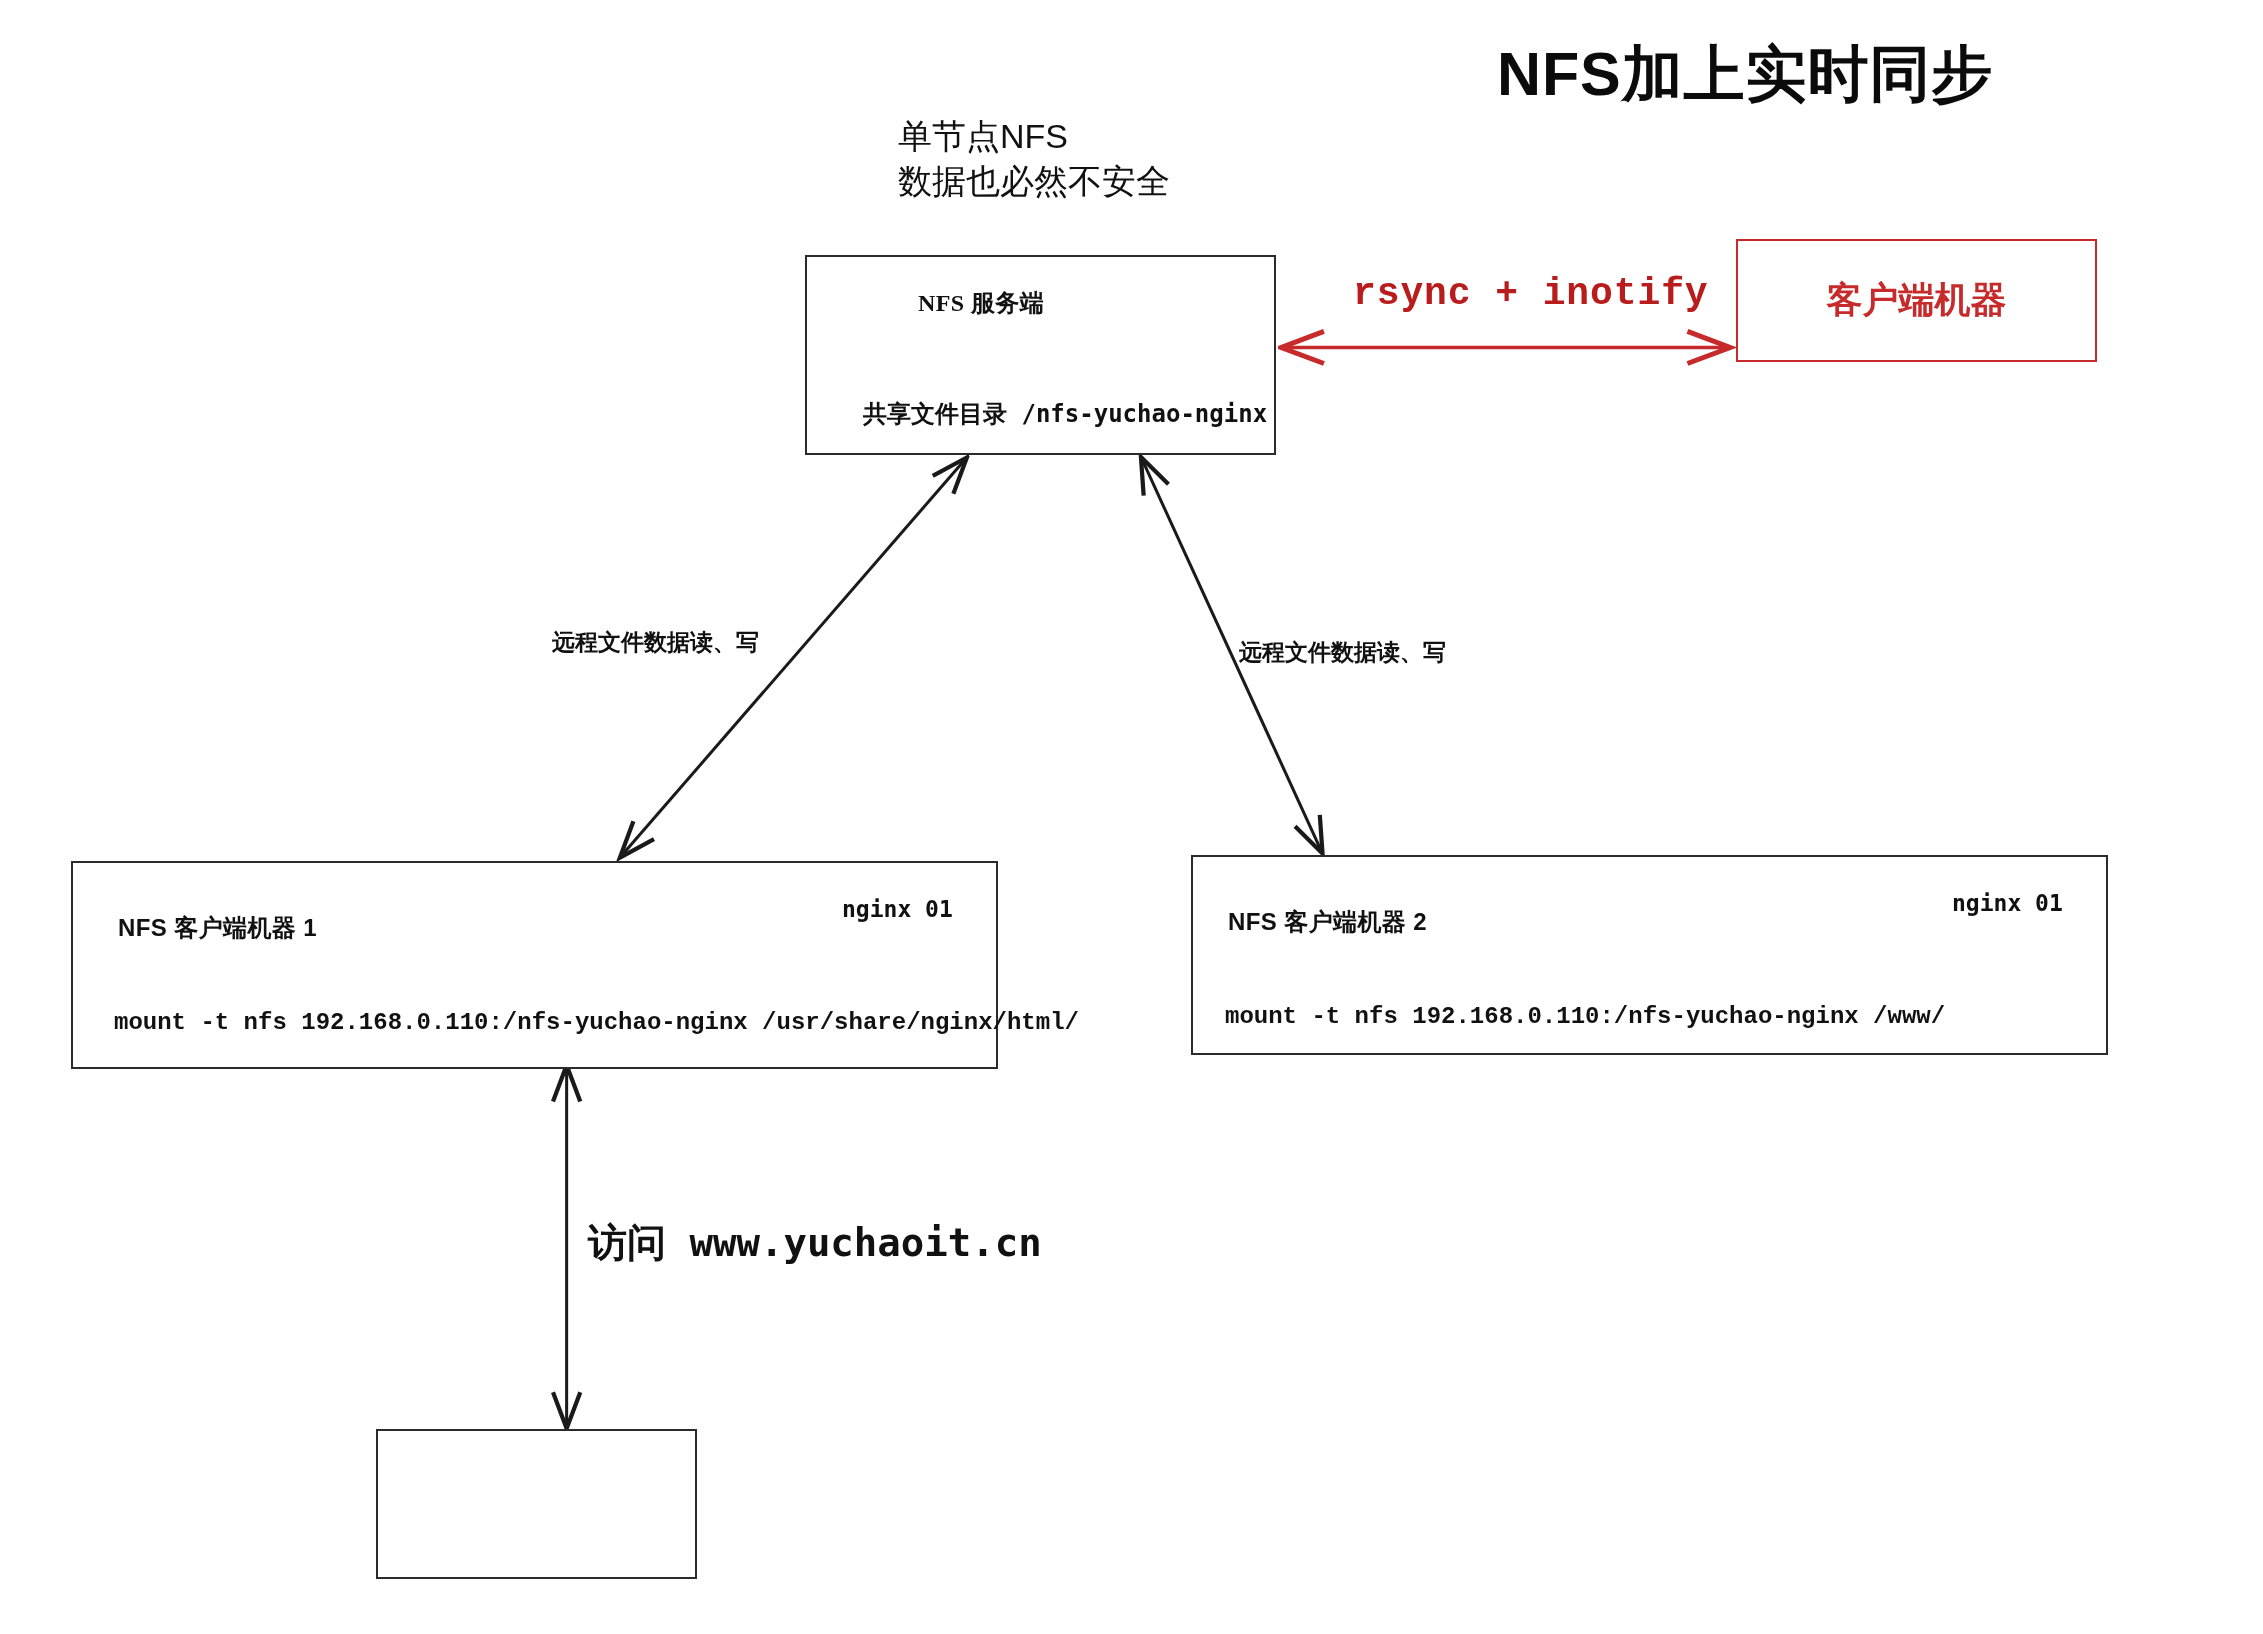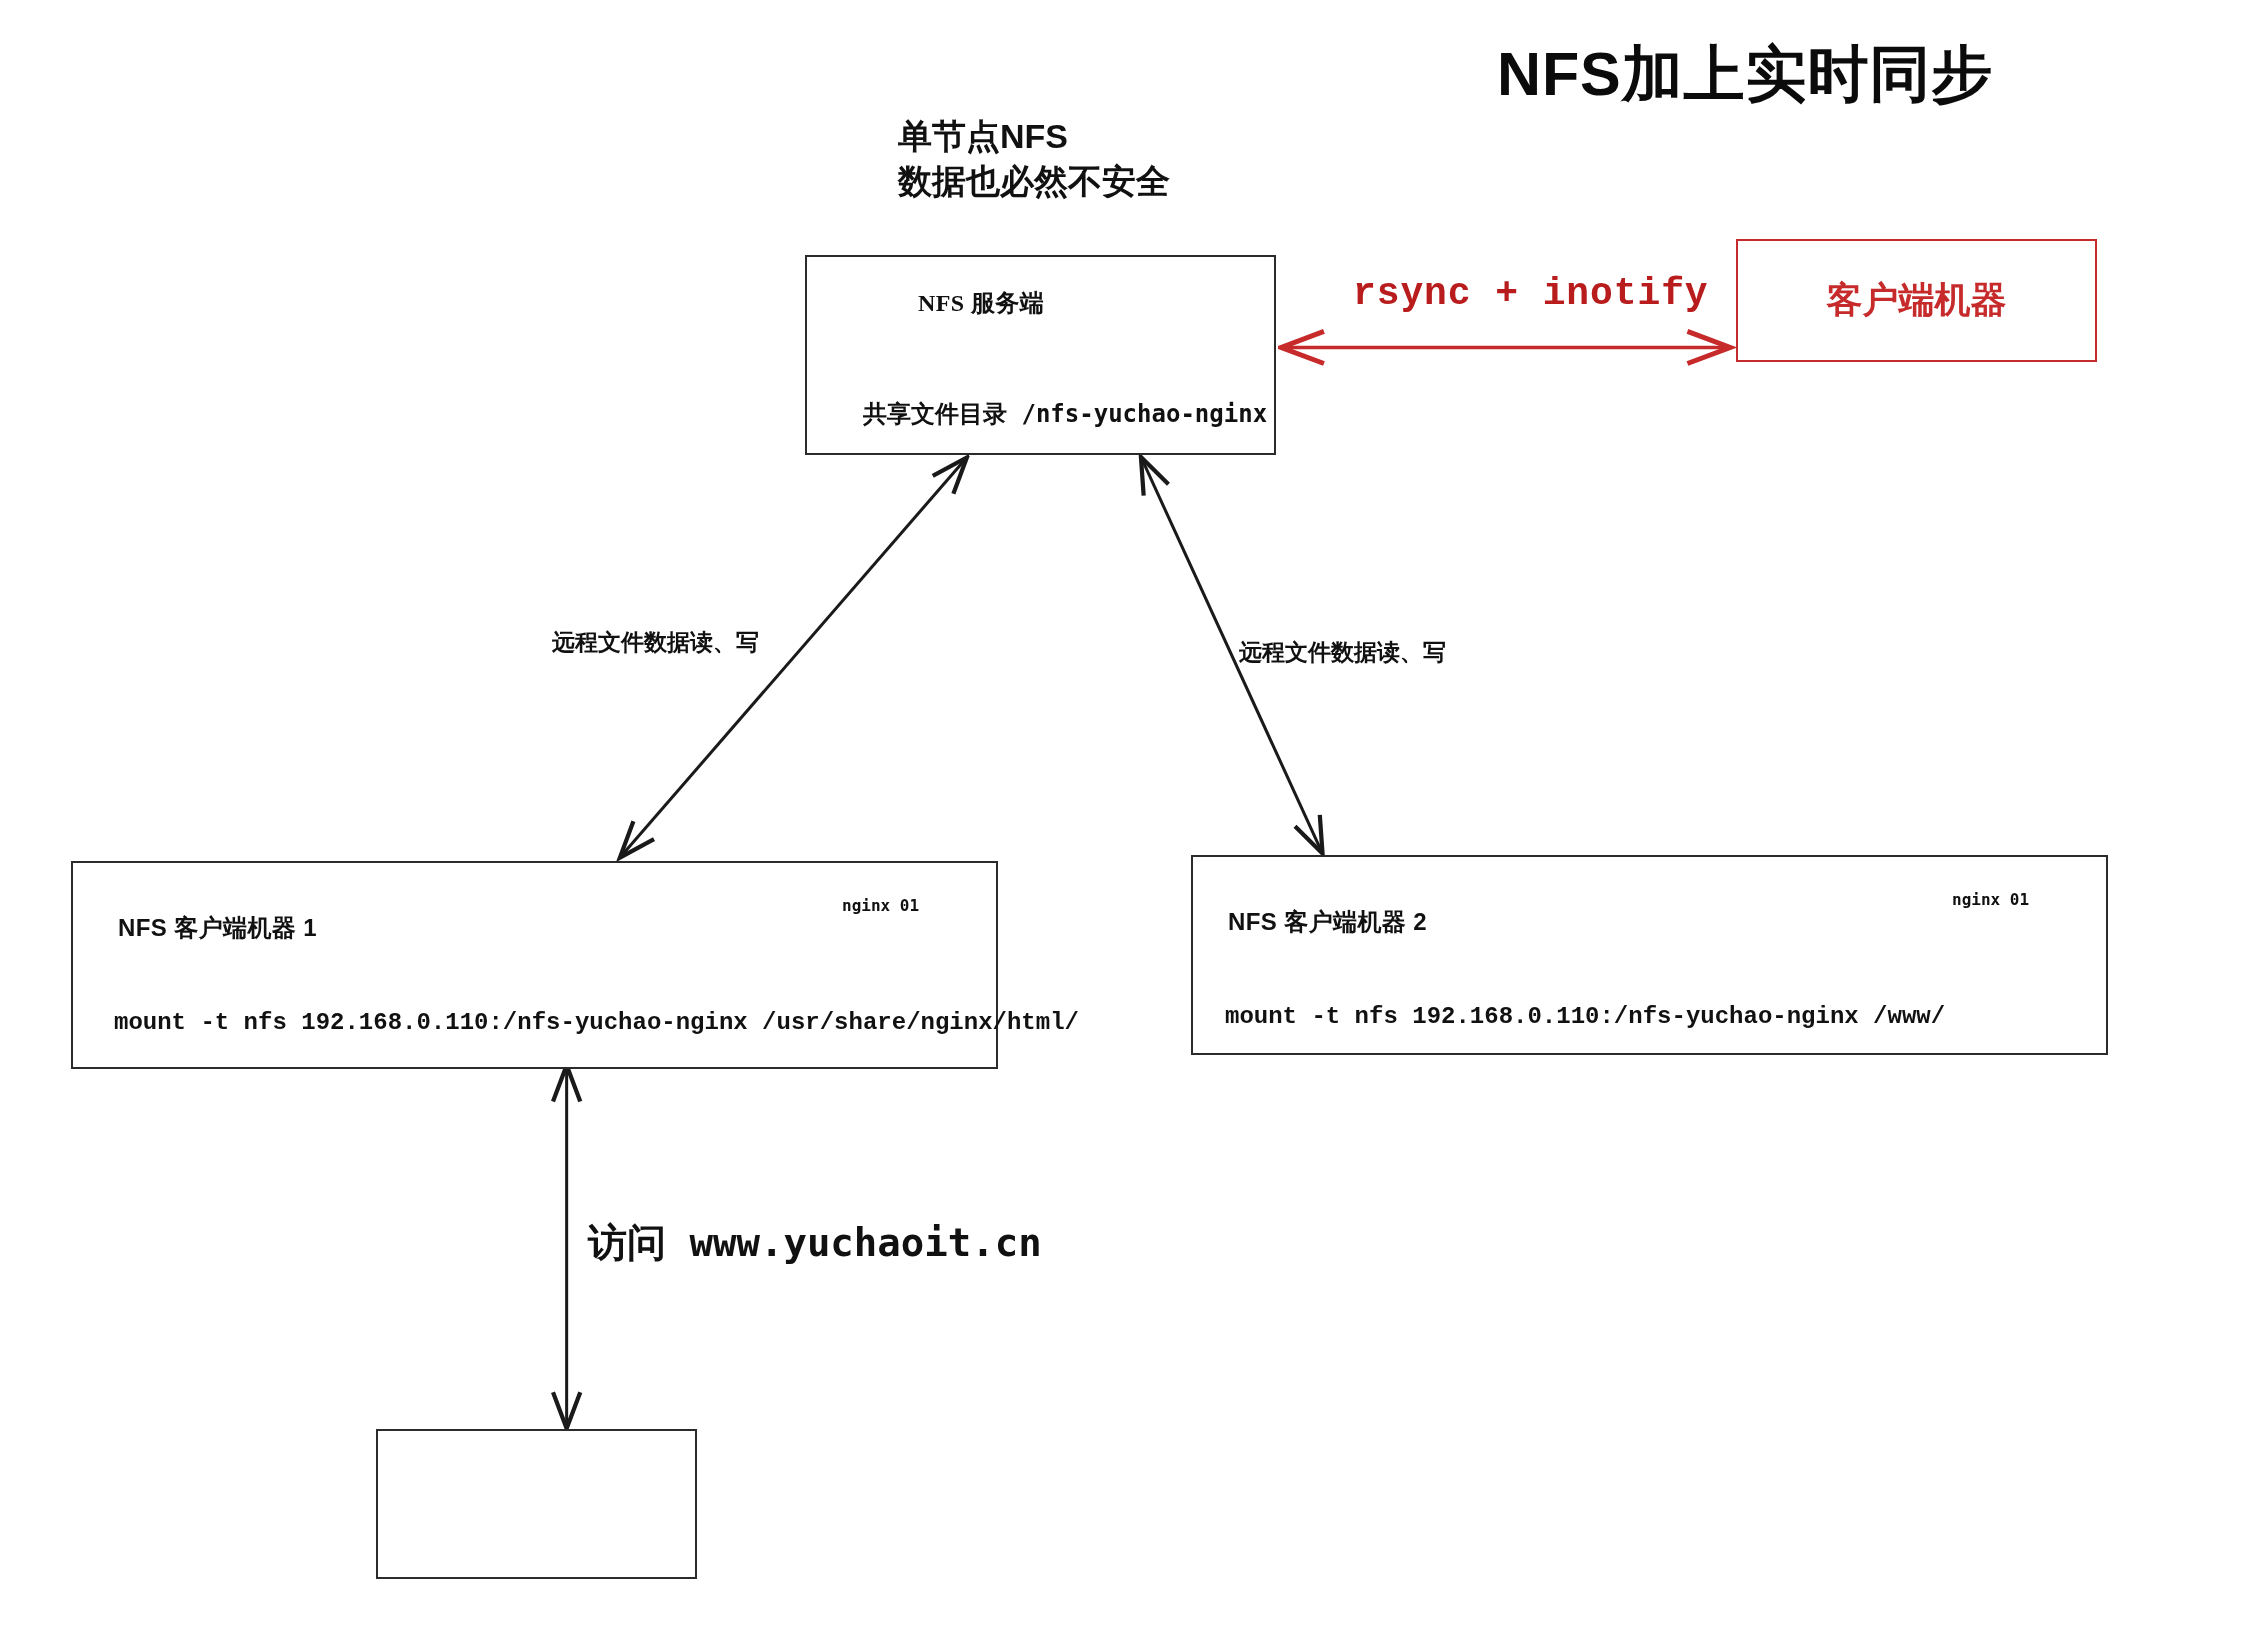--- a/index.html
+++ b/index.html
@@ -30,21 +30,21 @@
     white-space: nowrap;
     color: #0b0b0b;
   }
 
   
   #single-node-note {
     left: 898px;
     top: 114px;
     font-size: 34px;
     line-height: 1.32;
-    font-weight: 700;
+    font-weight: 400;
     color: #111111;
     white-space: nowrap;
   }
   #single-node-note div { margin: 0; }
 
   
   .box {
     box-sizing: border-box;
     background: #ffffff;
     border: 2.7px solid #2b2b2b;
@@ -120,21 +120,21 @@
     width: 917px;
     height: 200px;
   }
   .client-title {
     font-size: 24px;
     font-weight: 600;
     white-space: nowrap;
     letter-spacing: 0.4px;
   }
   .client-nginx {
-    font-size: 16px;
+    font-size: 23px;
     font-weight: 700;
     white-space: nowrap;
     font-family: "DejaVu Sans Mono", "Liberation Mono", monospace;
   }
   .client-cmd {
     font-size: 24px;
     font-weight: 600;
     white-space: nowrap;
     font-family: Liberation Mono, monospace;
     text-align: center;

